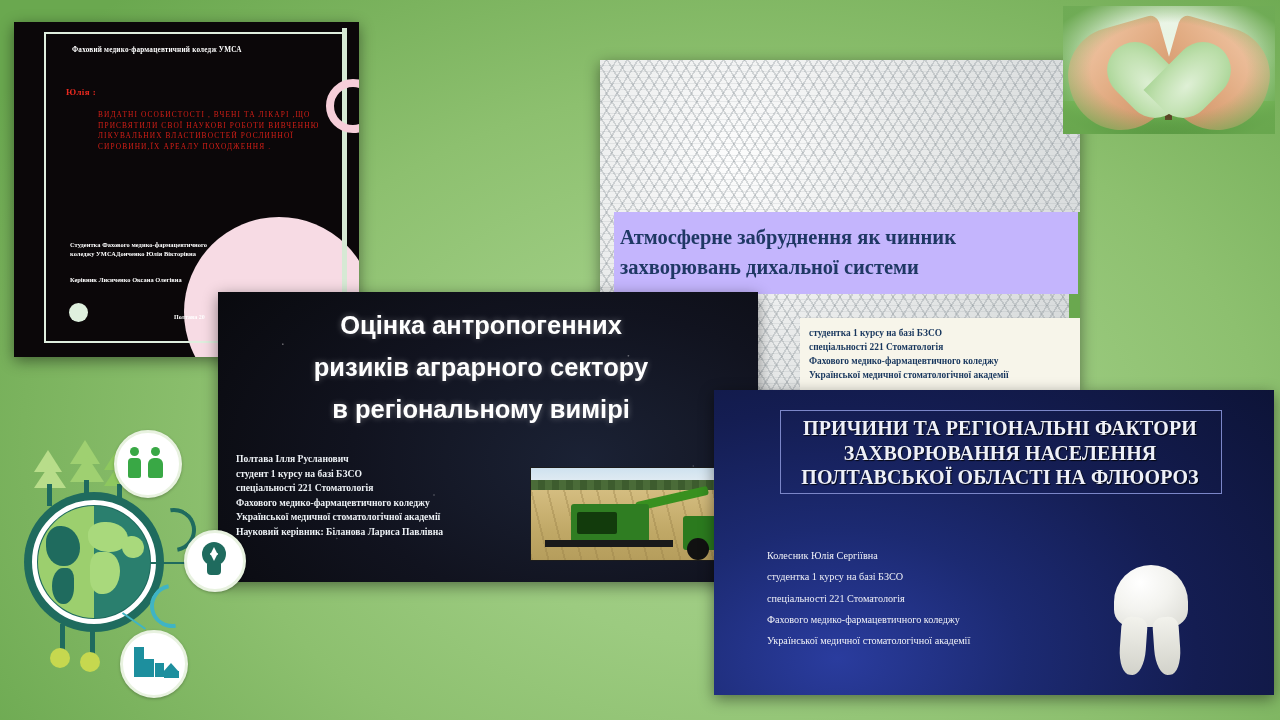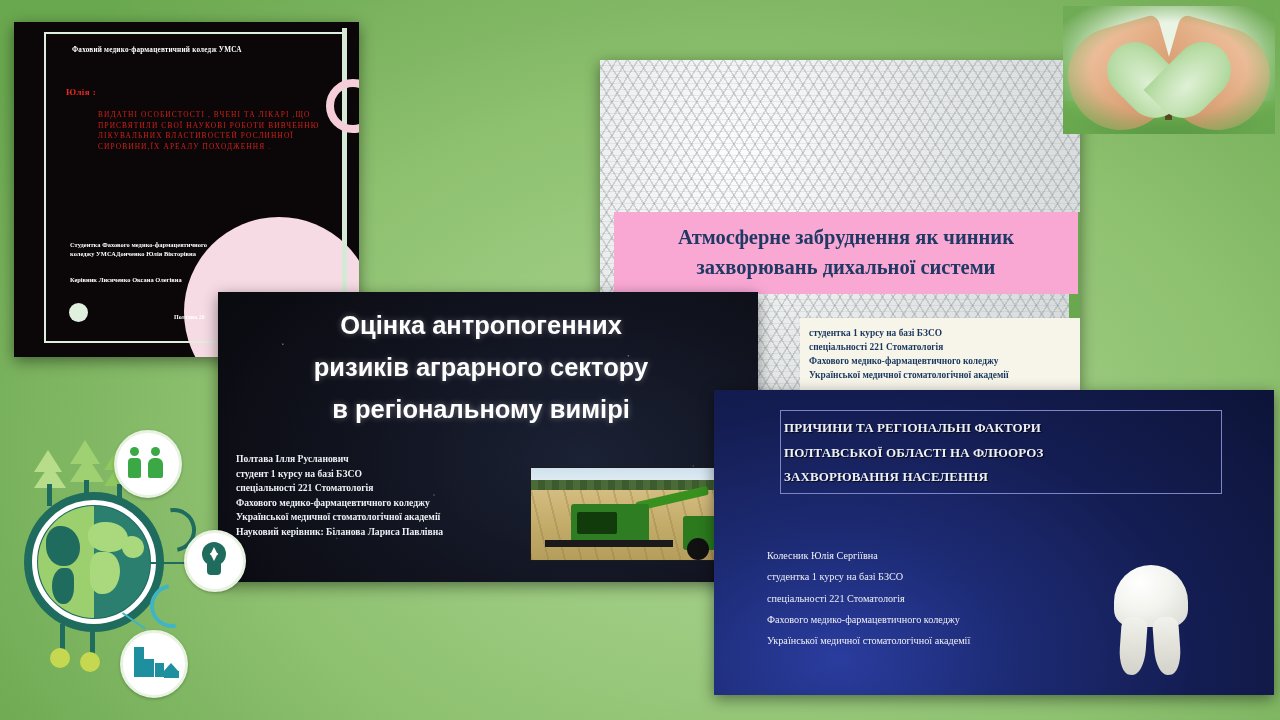--- a/index.html
+++ b/index.html
@@ -65,21 +65,21 @@
   #slide2 .tex{
     position:absolute;inset:0;
     background:
       repeating-linear-gradient(58deg, rgba(130,140,145,.30) 0 1.6px, rgba(255,255,255,0) 1.6px 9px),
       repeating-linear-gradient(-58deg, rgba(120,130,138,.28) 0 1.6px, rgba(255,255,255,0) 1.6px 9px),
       repeating-linear-gradient(0deg, rgba(150,158,163,.18) 0 1px, rgba(255,255,255,0) 1px 6px),
       radial-gradient(circle at 28% 30%, #fdfdfd 0%, #e4e6e6 55%, #d3d7d8 100%);
   }
   #slide2 .s2title{
     position:absolute;left:14px;top:152px;width:452px;padding:10px 6px 12px;
-    background:#f9a8d4;color:#1f3864;text-align:center;
+    background:#c4b5fd;color:#1f3864;text-align:left;
     font-family:"Liberation Serif",serif;font-weight:600;font-size:20.5px;line-height:30px;
   }
   #slide2 .s2body{
     position:absolute;left:200px;top:258px;width:272px;padding:8px 8px 8px 9px;
     background:#f7f5ea;color:#17365d;
     font-family:"Liberation Serif",serif;font-weight:bold;font-size:9.4px;line-height:14.1px;
   }
   #slide2 .s2greenbar{position:absolute;right:0;top:152px;width:11px;height:252px;background:#6aa84f;}
 
   
@@ -121,22 +121,22 @@
   #slide3 .wheel{position:absolute;left:156px;top:70px;width:22px;height:22px;border-radius:50%;background:#111;}
   #slide3 .wheel2{position:absolute;left:184px;top:72px;width:18px;height:18px;border-radius:50%;background:#111;}
 
   
   #slide4{left:714px;top:390px;width:560px;height:305px;
     background:radial-gradient(ellipse 620px 430px at 22% 88%, #2a3c9e 0%, #1c2a72 30%, #141d52 58%, #0c1233 100%);}
   #slide4 .s4box{
     position:absolute;left:66px;top:20px;width:440px;height:82px;border:1px solid #7b86c8;
   }
   #slide4 .s4title{
-    position:absolute;left:70px;top:26px;width:432px;
-    color:#eef0f8;font-family:"Liberation Serif",serif;font-weight:600;font-size:13px;line-height:24.5px;
+    position:absolute;left:70px;top:26px;width:432px;text-align:center;
+    color:#eef0f8;font-family:"Liberation Serif",serif;font-weight:600;font-size:20px;line-height:24.5px;
     letter-spacing:.1px;text-shadow:1px 1px 1px rgba(0,0,0,.8);
   }
   #slide4 .s4body{
     position:absolute;left:53px;top:155px;width:320px;color:#f0f1f7;
     font-family:"Liberation Serif",serif;font-weight:500;font-size:10.2px;line-height:21.3px;
   }
   #slide4 .tooth{position:absolute;left:396px;top:175px;width:82px;height:110px;}
   #slide4 .tcrown{position:absolute;left:4px;top:0;width:74px;height:62px;background:
       radial-gradient(ellipse at 35% 28%, #ffffff 0%, #f3f3ef 45%, #d9d9d2 100%);
     border-radius:38px 38px 18px 18px;}
@@ -257,22 +257,22 @@
       <div class="tractor"></div>
       <div class="wheel"></div>
       <div class="wheel2"></div>
     </div>
   </div>
 
   <div class="slide" id="slide4">
     <div class="s4box"></div>
     <div class="s4title">
       <div>ПРИЧИНИ ТА РЕГІОНАЛЬНІ ФАКТОРИ</div>
+      <div>ЗАХВОРЮВАННЯ НАСЕЛЕННЯ</div>
       <div>ПОЛТАВСЬКОЇ ОБЛАСТІ НА ФЛЮОРОЗ</div>
-      <div>ЗАХВОРЮВАННЯ НАСЕЛЕННЯ</div>
     </div>
     <div class="s4body">
       <div>Колесник  Юлія  Сергіївна</div>
       <div>студентка 1 курсу на базі БЗСО</div>
       <div>спеціальності  221 Стоматологія</div>
       <div>Фахового  медико-фармацевтичного коледжу</div>
       <div>Української  медичної стоматологічної академії</div>
     </div>
     <div class="tooth">
       <div class="tcrown"></div>

